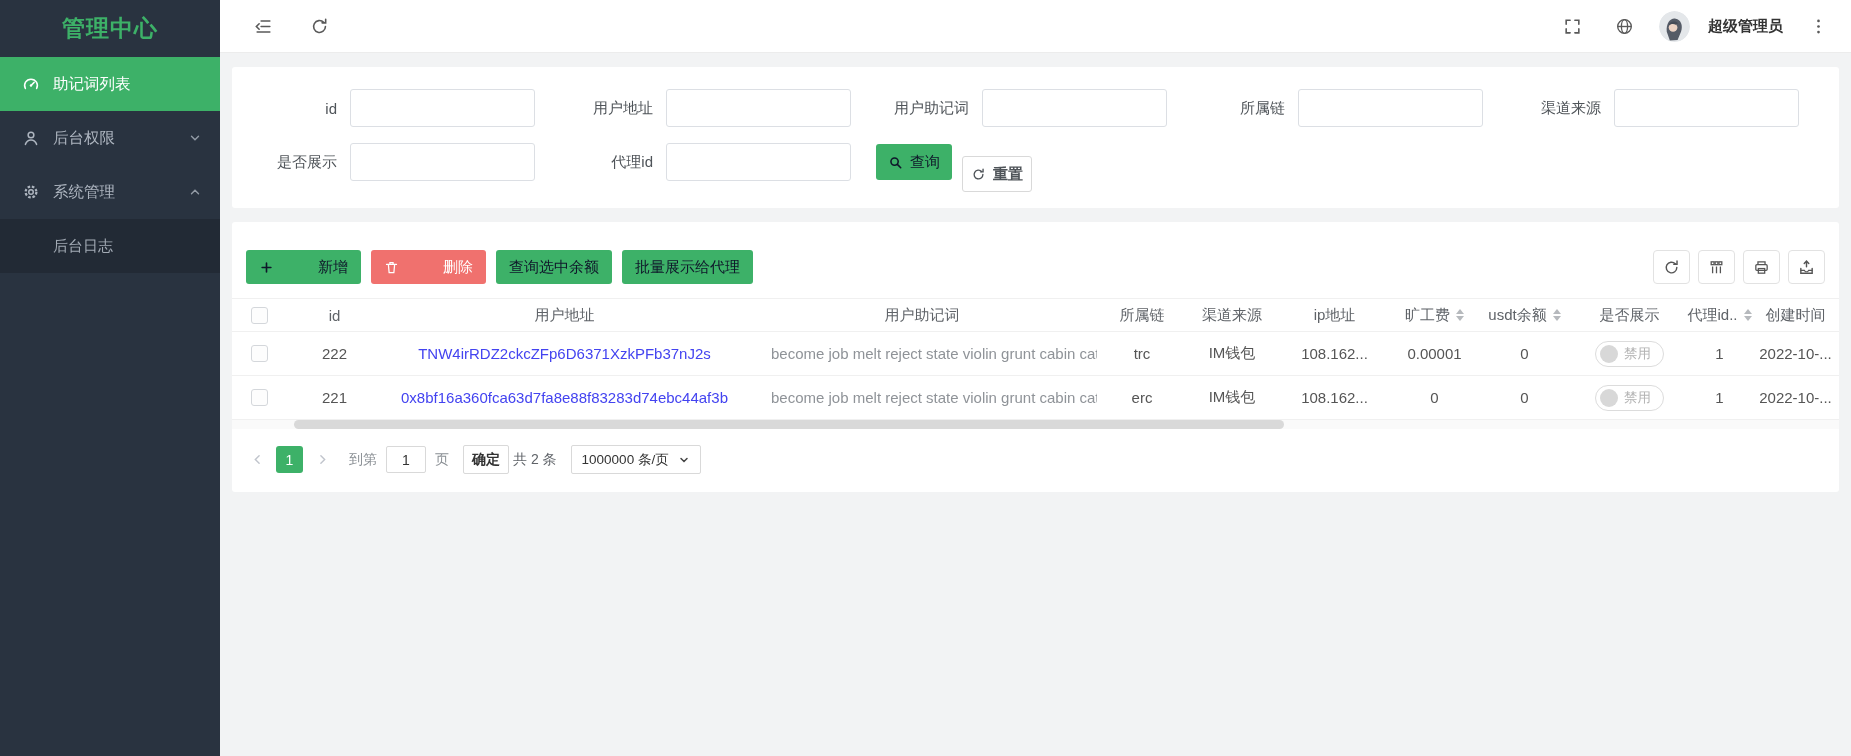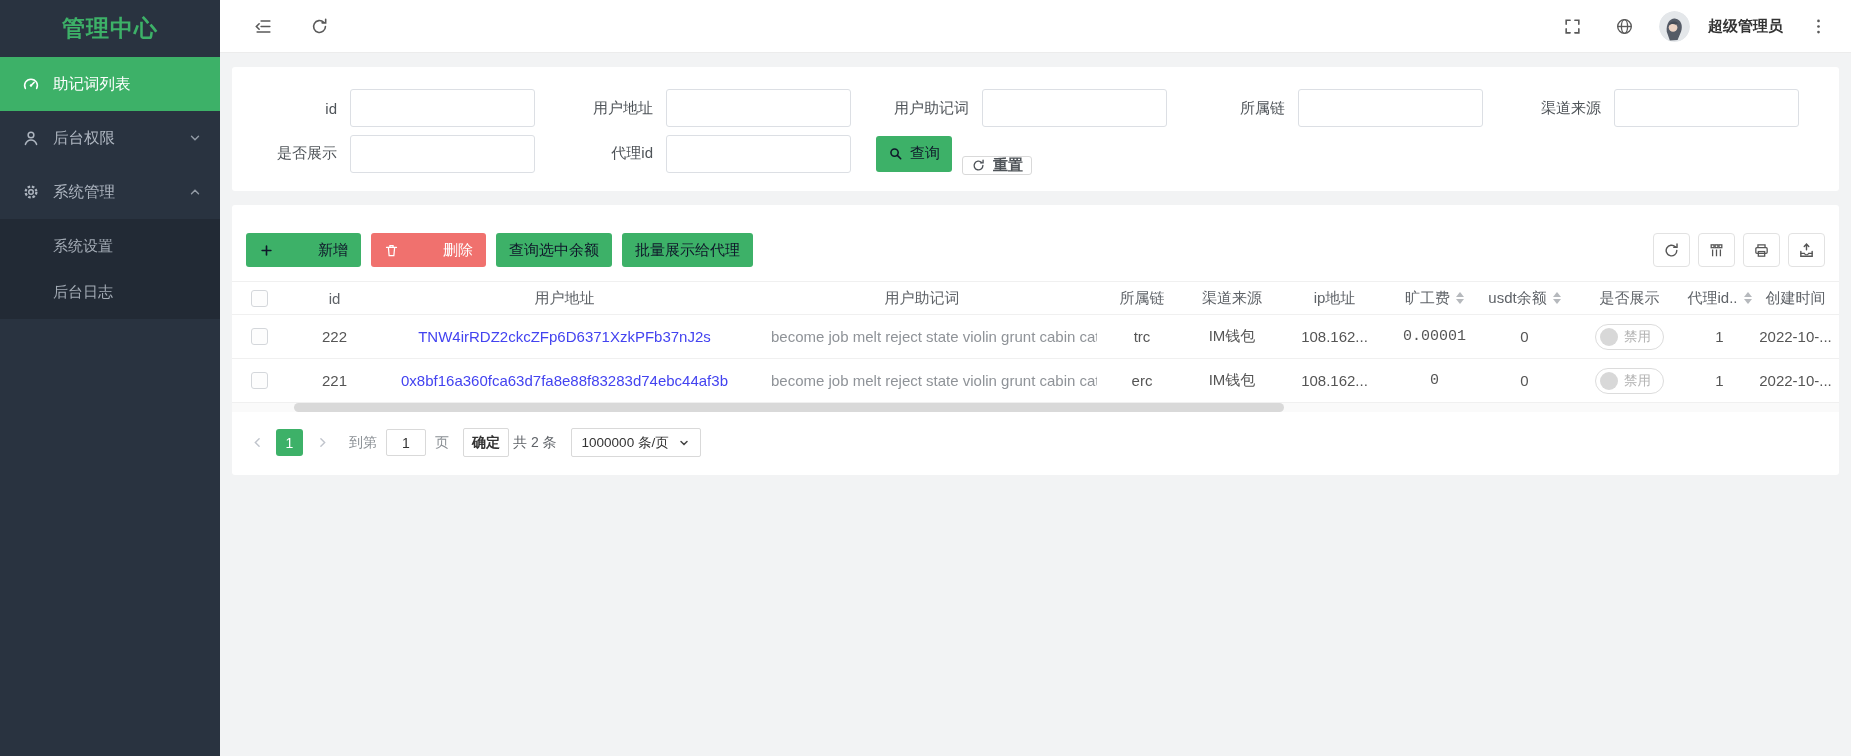--- a/index.html
+++ b/index.html
@@ -40,36 +40,36 @@
   .fg { display:flex; align-items:center; }
   .fg label { display:inline-block; text-align:right; padding-right:13px; color:#4f5459; font-size:15px; white-space:nowrap; }
   .lw1 { width:118px; } .lw2 { width:131px; }
   .fg input { width:185px; height:38px; border:1px solid #dcdfe4; border-radius:3px; outline:none; padding:0 10px; font-size:15px; color:#333; background:#fff; }
   .btn { display:inline-flex; align-items:center; justify-content:center; gap:7px; border:none; border-radius:3px; cursor:pointer; font-size:15px; font-family:inherit; }
   .btn svg { width:15px; height:15px; }
   .btn-green { background:#3db168; color:#0f172a; }
   .btn-red { background:#f0716e; color:#fff; }
   .btn-plain { background:#fff; color:#4f5459; border:1px solid #d9d9d9; }
   .btn-query { width:76px; height:36px; margin-left:25px; }
-  .btn-reset { width:70px; height:19px; margin-left:10px; font-weight:bold;margin-top:24px; }
+  .btn-reset { width:70px; height:36px; margin-left:10px; font-weight:bold;margin-top:24px; }
 
   
   .table-card { padding:28px 0 10px 0; }
   .tc-toolbar { display:flex; align-items:center; padding:0 14px 14px 14px; }
   .tc-toolbar .btn { height:34px; padding:0 13px; margin-right:10px;gap:44px; }
   .tc-icons { margin-left:auto; display:flex; gap:8px; }
   .icon-btn { width:37px; height:34px; border:1px solid #e2e2e2; border-radius:4px; background:#fff; display:inline-flex; align-items:center; justify-content:center; color:#555; cursor:pointer; }
   .icon-btn svg { width:17px; height:17px; }
 
   .t-row { display:flex; align-items:center; border-bottom:1px solid #f0f0f0; }
   .t-head { height:34px; border-top:1px solid #f0f0f0; color:#5f6368; }
   .t-body { height:44px; }
   .t-cell { text-align:center; font-size:15px; overflow:hidden; white-space:nowrap; display:flex; align-items:center; justify-content:center; }
   .c-sel{width:55px;} .c-id{width:95px;} .c-addr{width:365px;} .c-mn{width:350px; justify-content:flex-start; padding-left:24px; text-align:left;}
-  .c-chain{width:90px;} .c-chan{width:90px;} .c-ip{width:115px;} .c-fee{width:85px;font-family:Liberation Mono, monospace;} .c-usdt{width:95px;}
+  .c-chain{width:90px;} .c-chan{width:90px;} .c-ip{width:115px;} .c-fee{width:85px;} .c-usdt{width:95px;}
   .c-disp{width:115px;} .c-agent{width:65px;} .c-created{width:87px;}
   .cb { width:17px; height:17px; border:1px solid #d4d7db; border-radius:3px; background:#fdfdfd; cursor:pointer; }
   .link { color:#4343f0; cursor:pointer; text-decoration:none; }
   .dim { color:#8f9398; }
   .sort { display:inline-flex; flex-direction:column; margin-left:6px; gap:2px; }
   .sort i { width:0; height:0; border-left:4.5px solid transparent; border-right:4.5px solid transparent; display:block; }
   .sort .up { border-bottom:5px solid #b6b9bd; }
   .sort .dn { border-top:5px solid #b6b9bd; }
   .toggle { display:inline-flex; align-items:center; gap:6px; height:26px; padding:0 12px 0 4px; border:1px solid #dcdcdc; border-radius:14px; background:#fff; color:#b4b4b4; font-size:13.5px; cursor:pointer; }
   .toggle .knob { width:18px; height:18px; border-radius:50%; background:#d8d8d8; }
@@ -131,23 +131,20 @@
       </span>
       <span>系统管理</span>
       <span class="chev">
         <svg viewBox="0 0 24 24" fill="none" stroke="currentColor" stroke-width="2.4" stroke-linecap="round">
             <path d="M6 15l6-6 6 6"></path>
           </svg>
       </span>
     </div>
 
     <div class="submenu">
-      <div class="sub-item">
-        <span>系统设置</span>
-      </div>
       <div class="sub-item">
         <span>后台日志</span>
       </div>
     </div>
   </aside>
 
   <div class="main">
 
     <header class="topbar">
       <span class="tb-btn">

